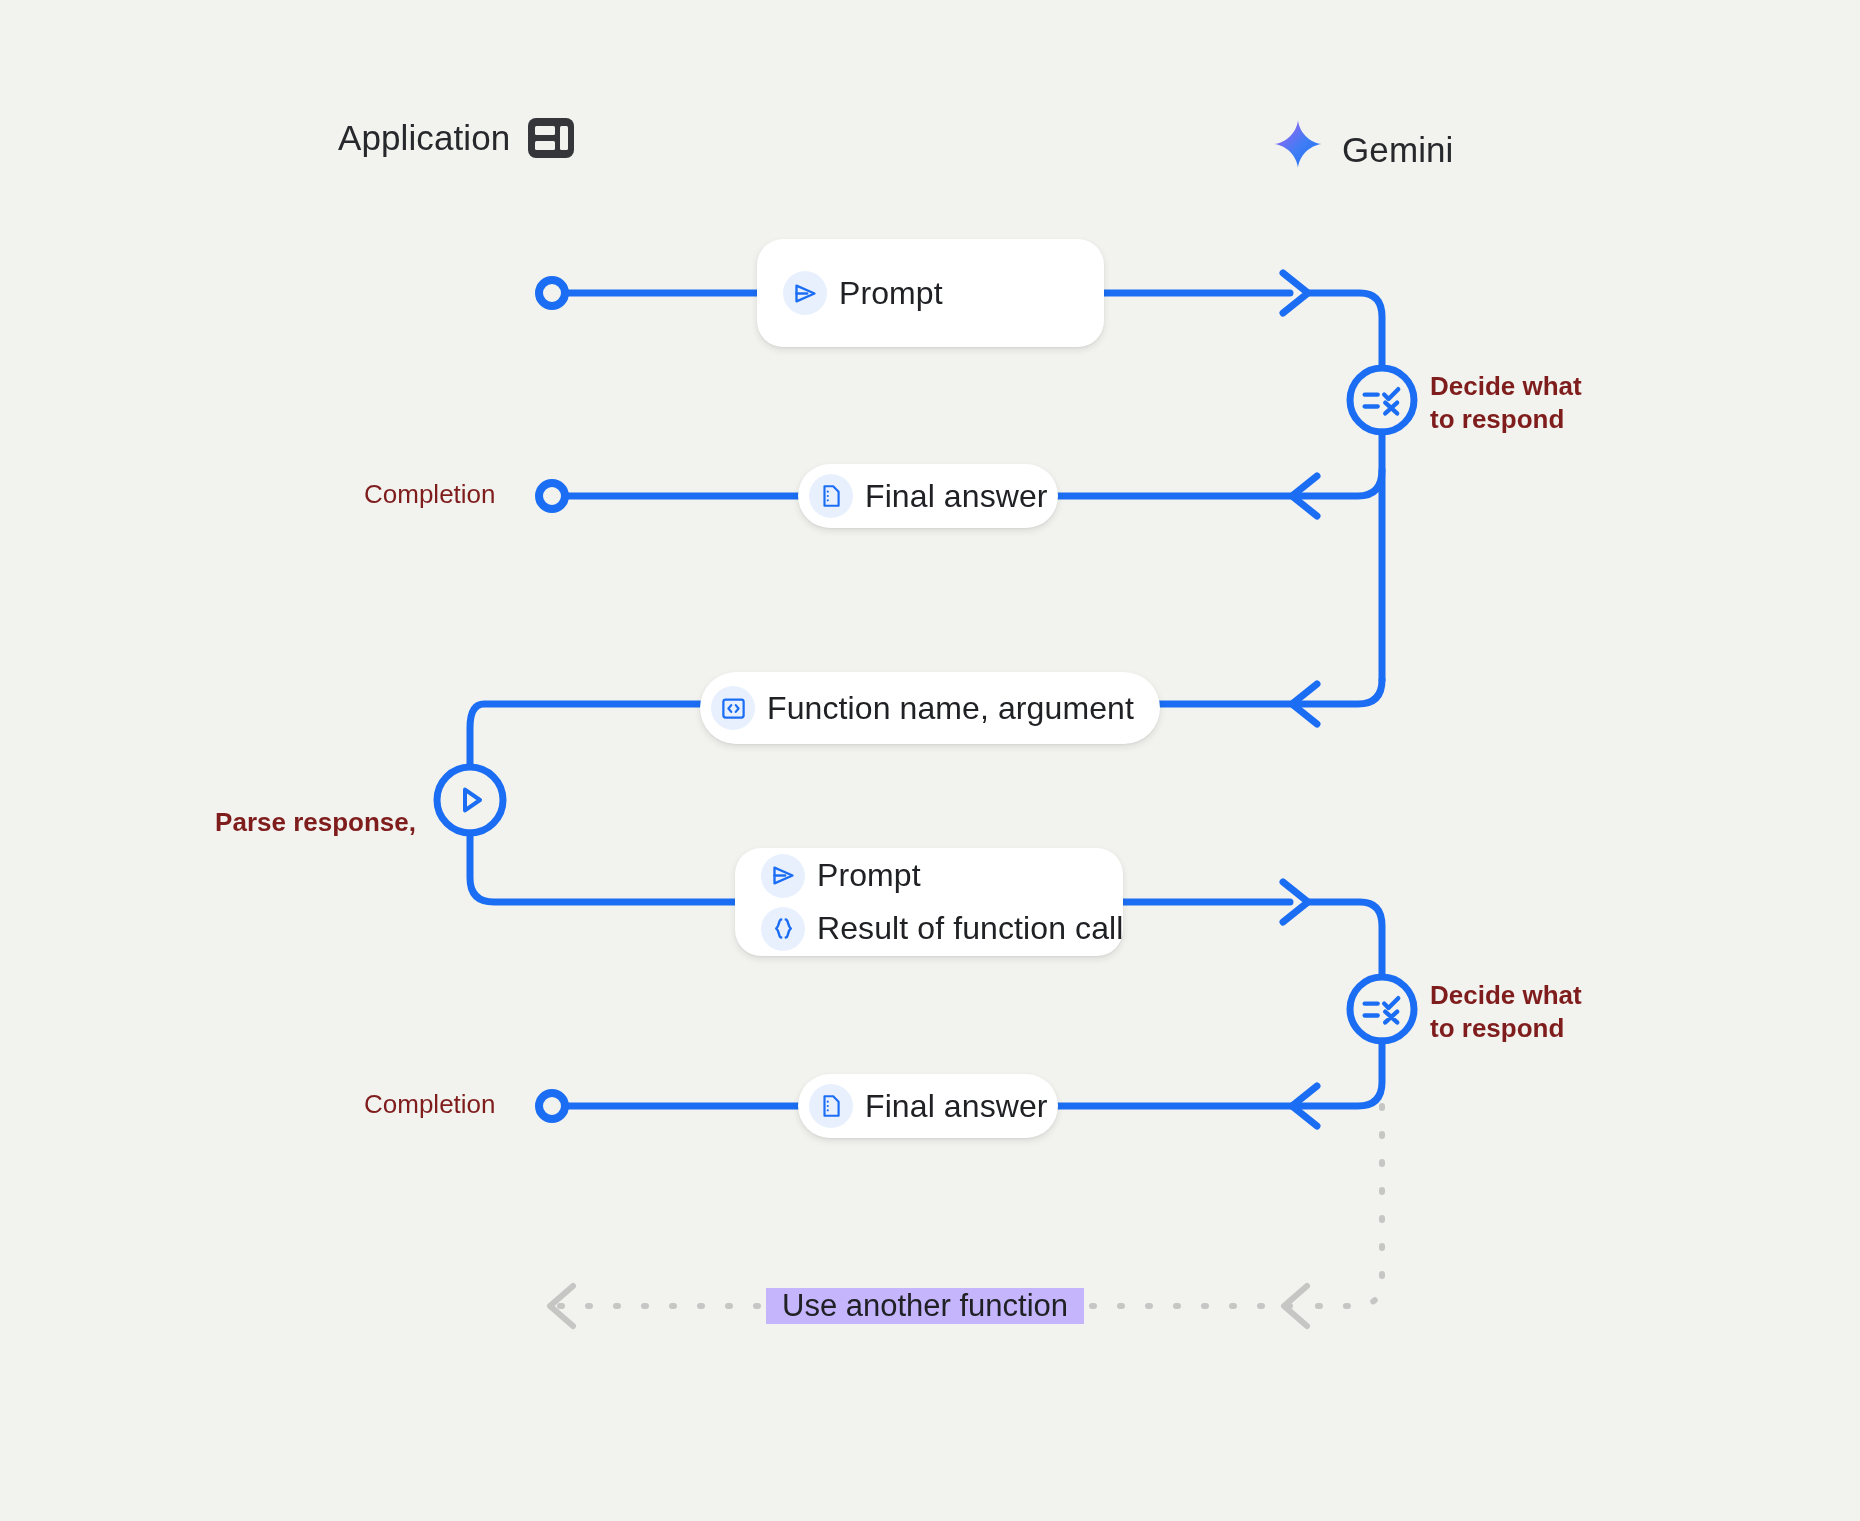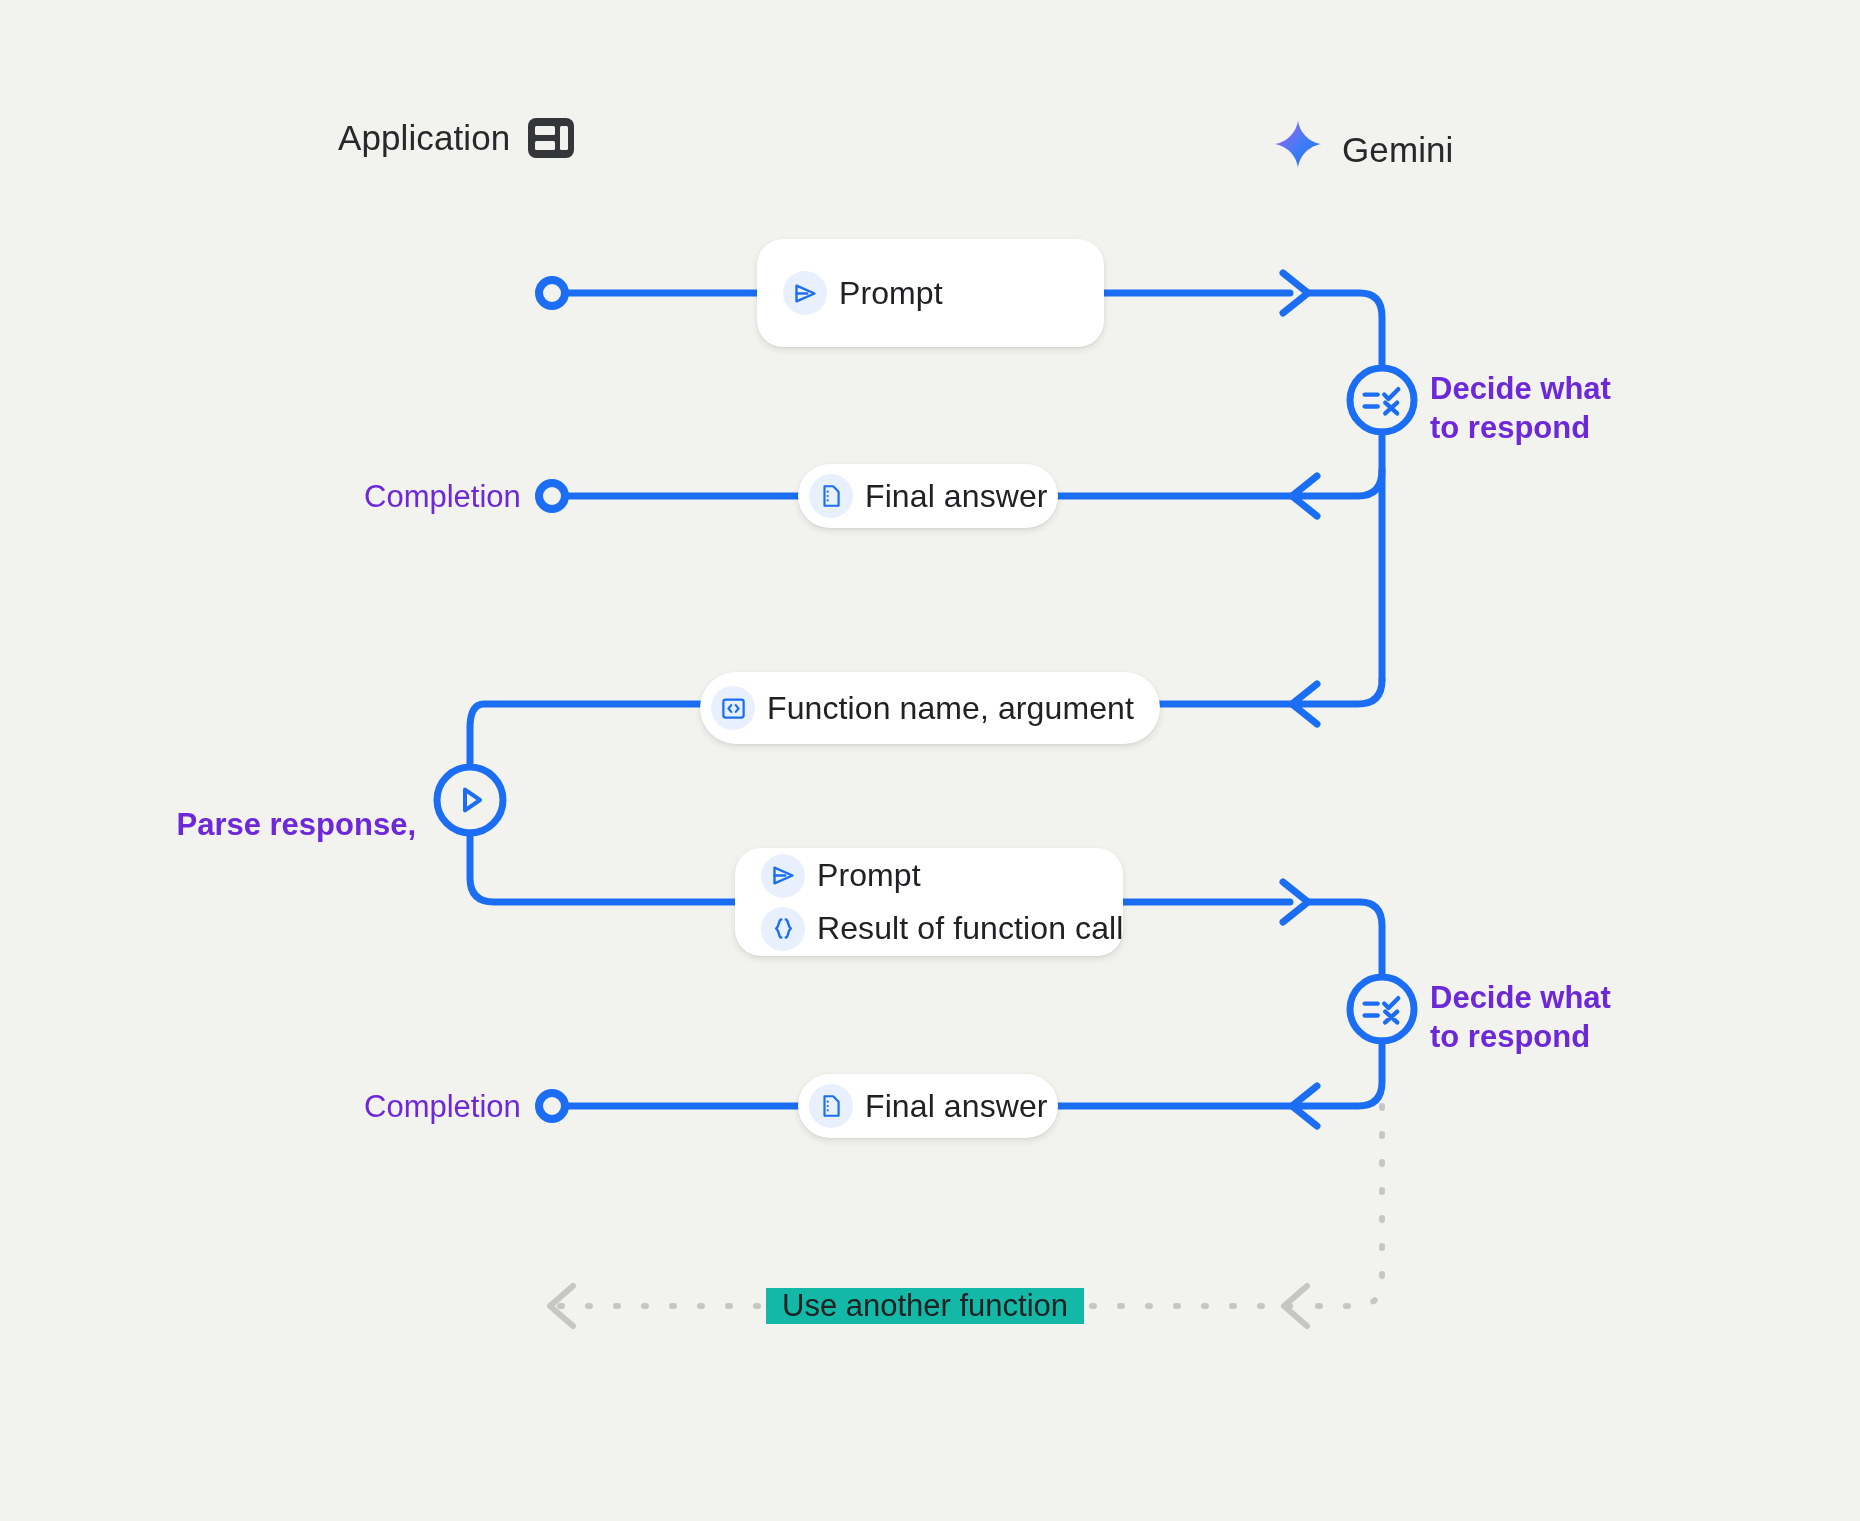--- a/index.html
+++ b/index.html
@@ -89,33 +89,33 @@
   }
   .row .lbl {
     font-size: 32px;
     color: #202124;
     letter-spacing: 0.1px;
   }
 
   
   .side-label {
     position: absolute;
-    color: #6d28d9;
-    font-size: 31px;
+    color: #7f1d1d;
+    font-size: 26px;
     line-height: 1.25;
     white-space: nowrap;
   }
   .side-label.bold { font-weight: 700; }
   .side-label.right-aligned { text-align: right; margin-top: 36px; }
 
   .loop-label {
     position: absolute;
     font-size: 31px;
     color: #202124;
-    background: #14b8a6;
+    background: #c4b5fd;
     padding: 0 16px;
     white-space: nowrap;
   }
 </style>
 </head>
 <body>
 
 <div id="stage">
 
   <svg class="layer" viewBox="0 0 1860 1521">

